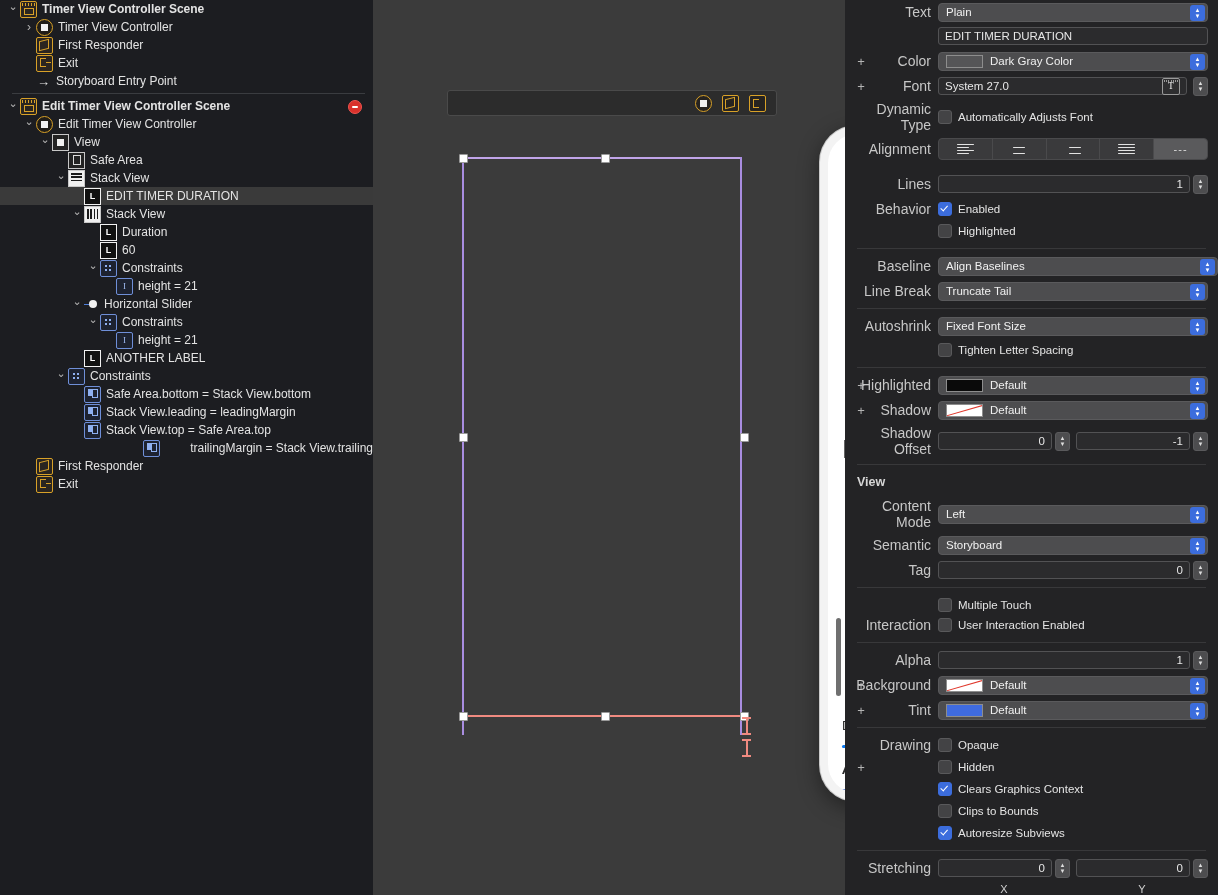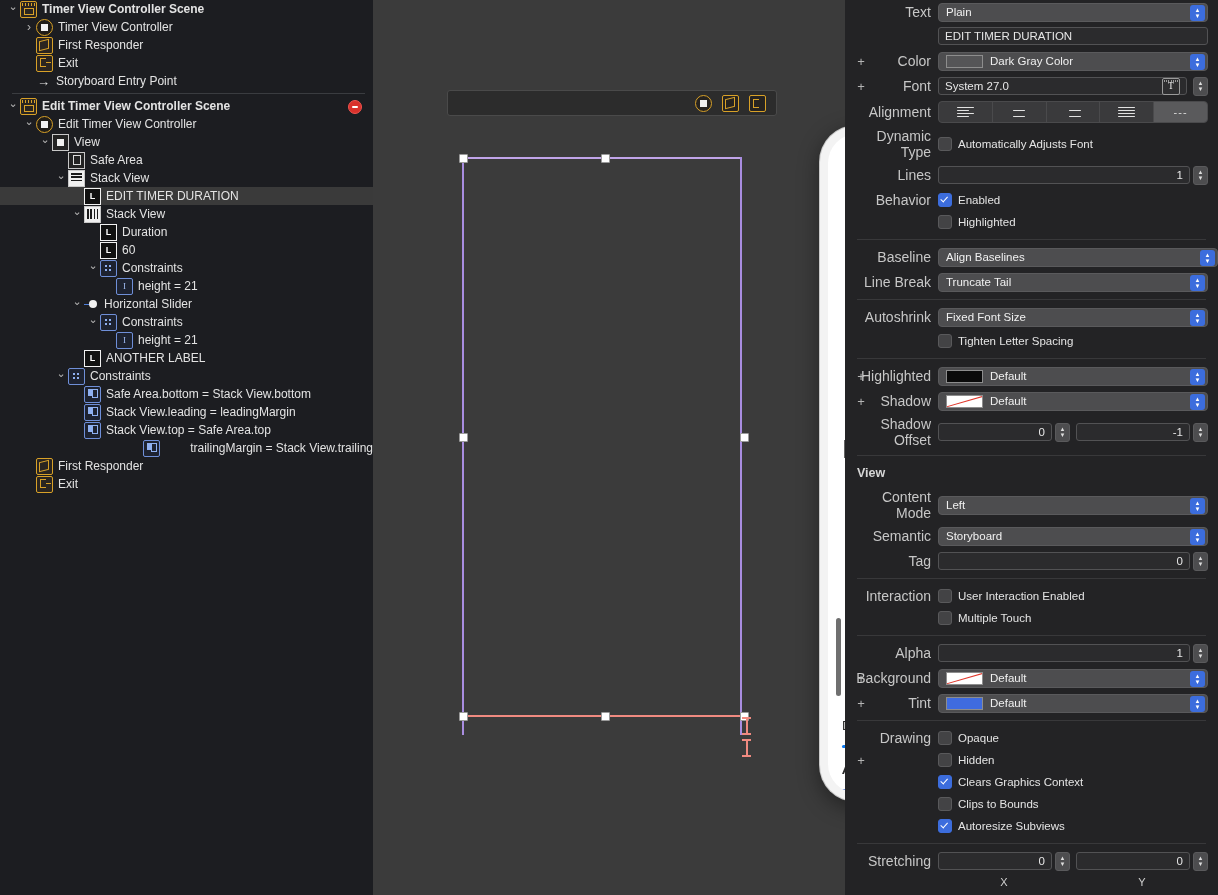--- a/index.html
+++ b/index.html
@@ -508,20 +508,28 @@
           <span class="fontbtn">T</span>
         </div>
         <div class="stepper">
             <span>▲</span>
             <span>▼</span>
           </div>
       </div>
     </div>
 
     <div class="row" style="margin-top:5px;">
+      <div class="rlabel">Dynamic Type</div>
+      <div class="ctrl checkrow">
+        <span class="cb"></span>
+        <span>Automatically Adjusts Font</span>
+      </div>
+    </div>
+
+    <div class="row" style="margin-top:5px;">
       <div class="rlabel">Alignment</div>
       <div class="ctrl" style="margin-right:10px;">
         <div class="seg">
           <div>
             <span class="alignbars al-l">
                 <i></i>
                 <i></i>
                 <i></i>
                 <i></i>
               </span>
@@ -550,29 +558,21 @@
                 <i></i>
               </span>
           </div>
           <div class="on">
             <span class="dashes">---</span>
           </div>
         </div>
       </div>
     </div>
 
-    <div class="row" style="margin-top:5px;">
-      <div class="rlabel">Dynamic Type</div>
-      <div class="ctrl checkrow">
-        <span class="cb"></span>
-        <span>Automatically Adjusts Font</span>
-      </div>
-    </div>
-
-    <div class="row" style="margin-top:5px;">
+    <div class="row" style="margin-top:14px;">
       <div class="rlabel">Lines</div>
       <div class="ctrl" style="display:flex;align-items:center;margin-right:10px;">
         <div class="field num" style="flex:1;">1</div>
         <div class="stepper">
             <span>▲</span>
             <span>▼</span>
           </div>
       </div>
     </div>
 
@@ -731,32 +731,32 @@
         <div class="field num" style="flex:1;">0</div>
         <div class="stepper">
             <span>▲</span>
             <span>▼</span>
           </div>
       </div>
     </div>
 
     <div class="sep"></div>
 
+    <div class="row" style="margin-top:2px;">
+      <div class="rlabel"></div>
+      <div class="ctrl checkrow">
+        <span class="cb"></span>
+        <span>Multiple Touch</span>
+      </div>
+    </div>
     <div class="row">
       <div class="rlabel">Interaction</div>
       <div class="ctrl checkrow">
         <span class="cb"></span>
         <span>User Interaction Enabled</span>
-      </div>
-    </div>
-    <div class="row" style="margin-top:2px;">
-      <div class="rlabel"></div>
-      <div class="ctrl checkrow">
-        <span class="cb"></span>
-        <span>Multiple Touch</span>
       </div>
     </div>
 
     <div class="sep"></div>
 
     <div class="row">
       <div class="rlabel">Alpha</div>
       <div class="ctrl" style="display:flex;align-items:center;margin-right:10px;">
         <div class="field num" style="flex:1;">1</div>
         <div class="stepper">

